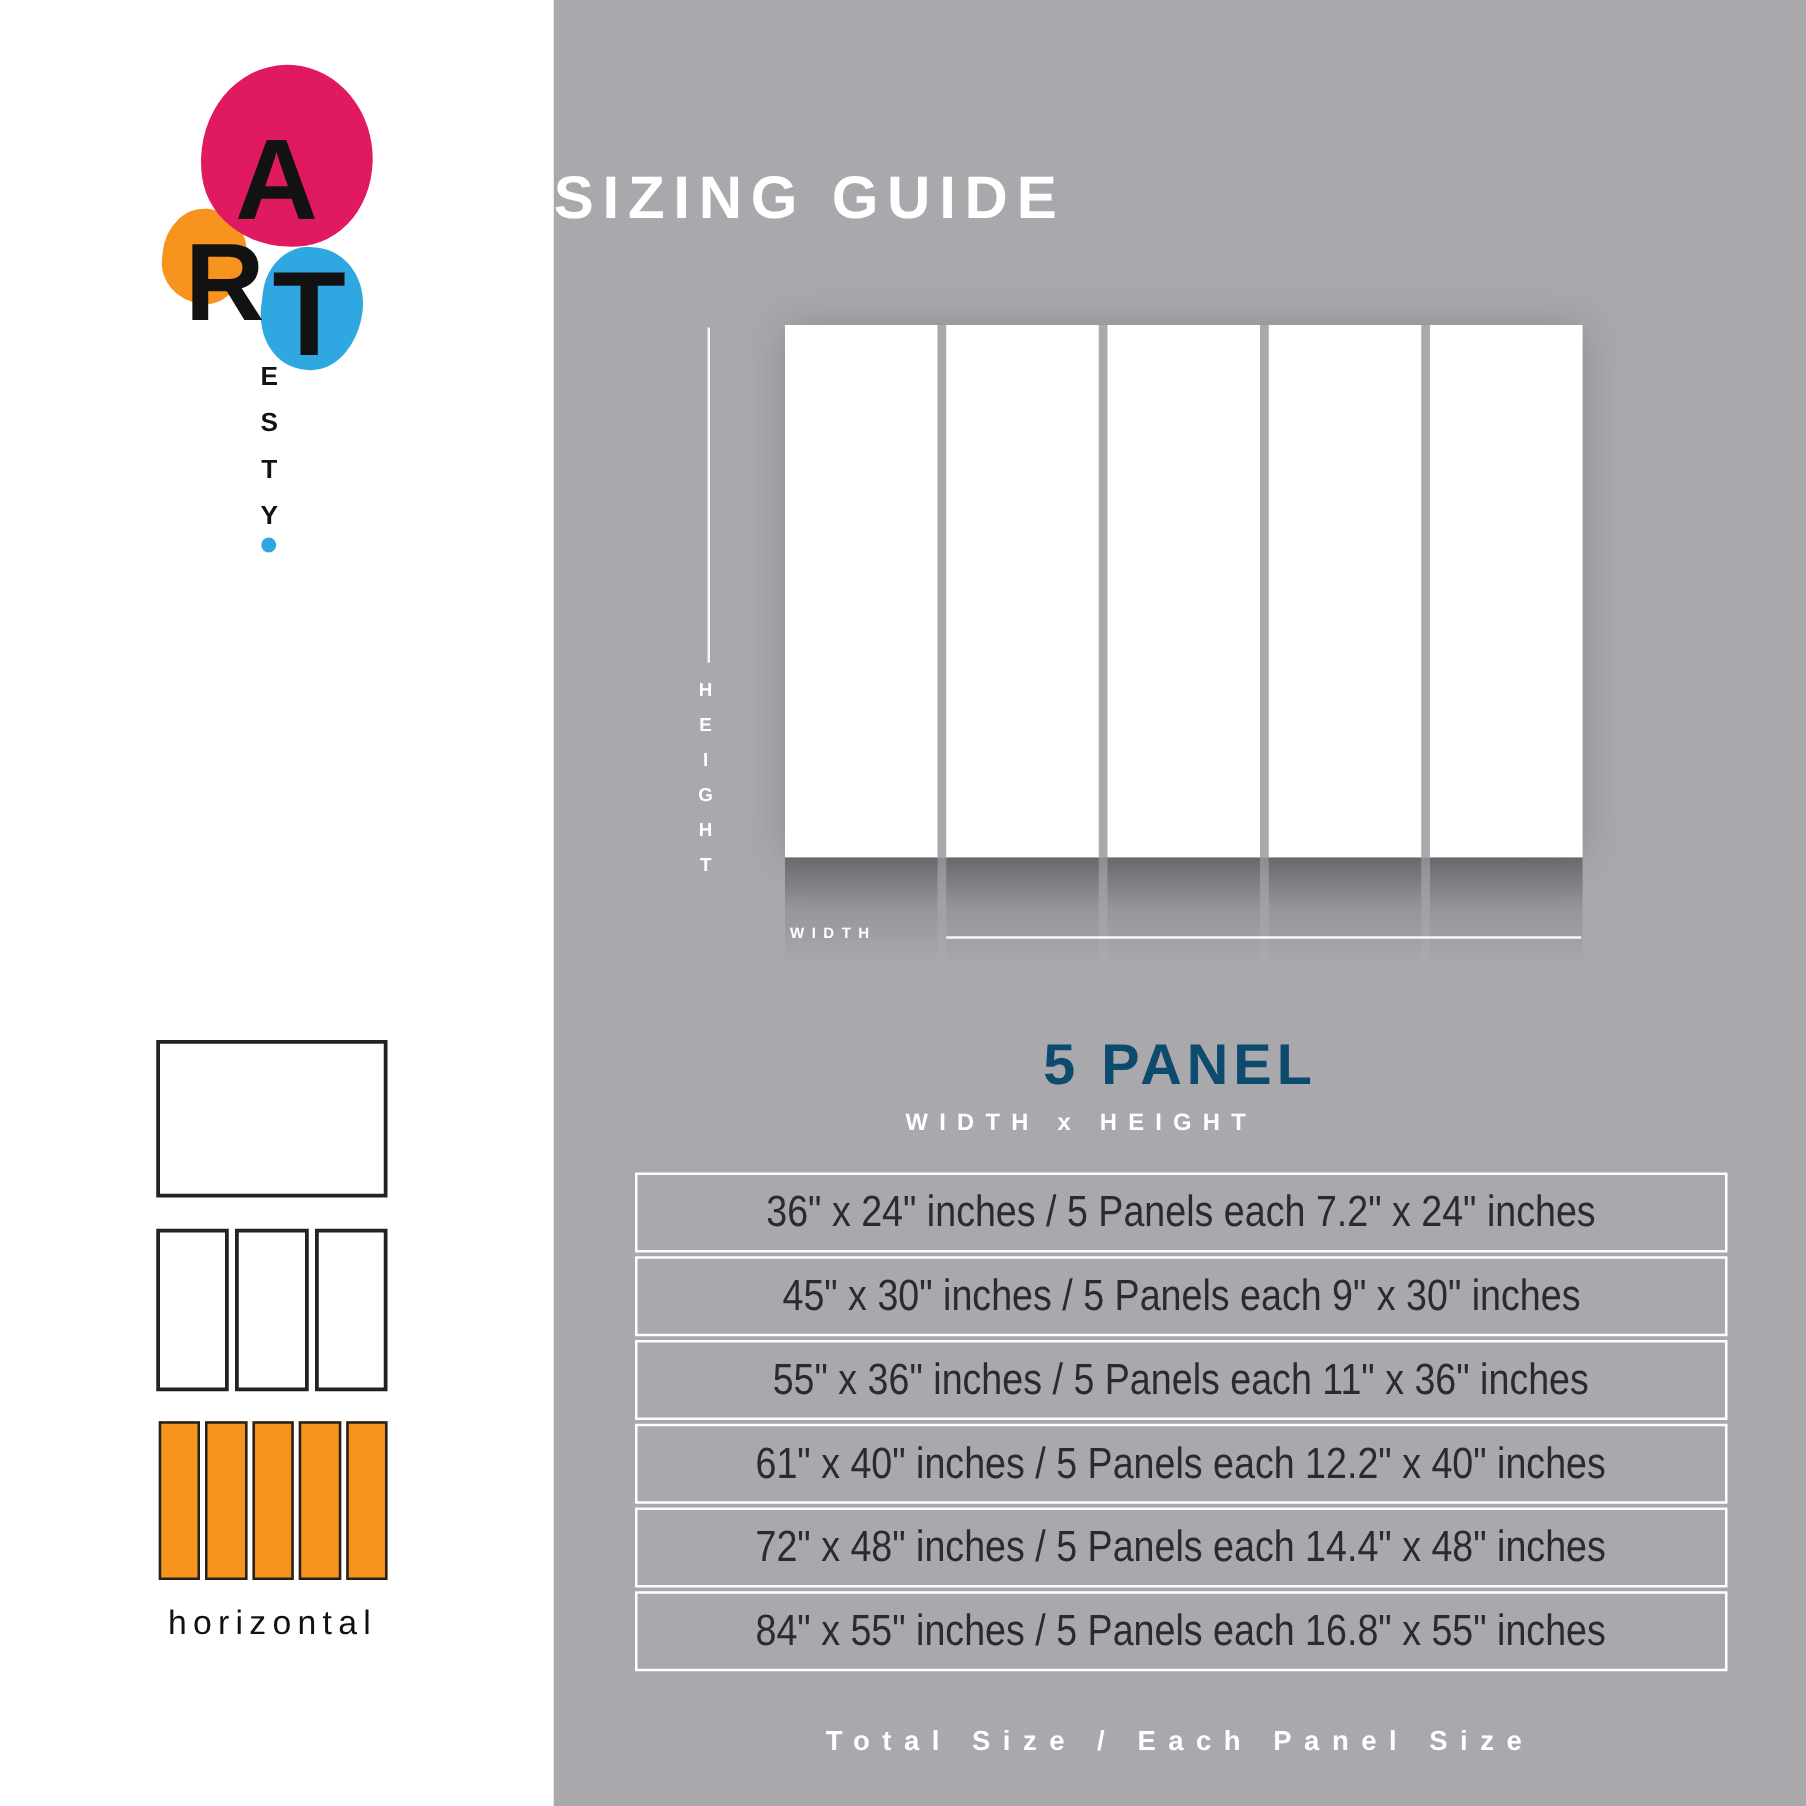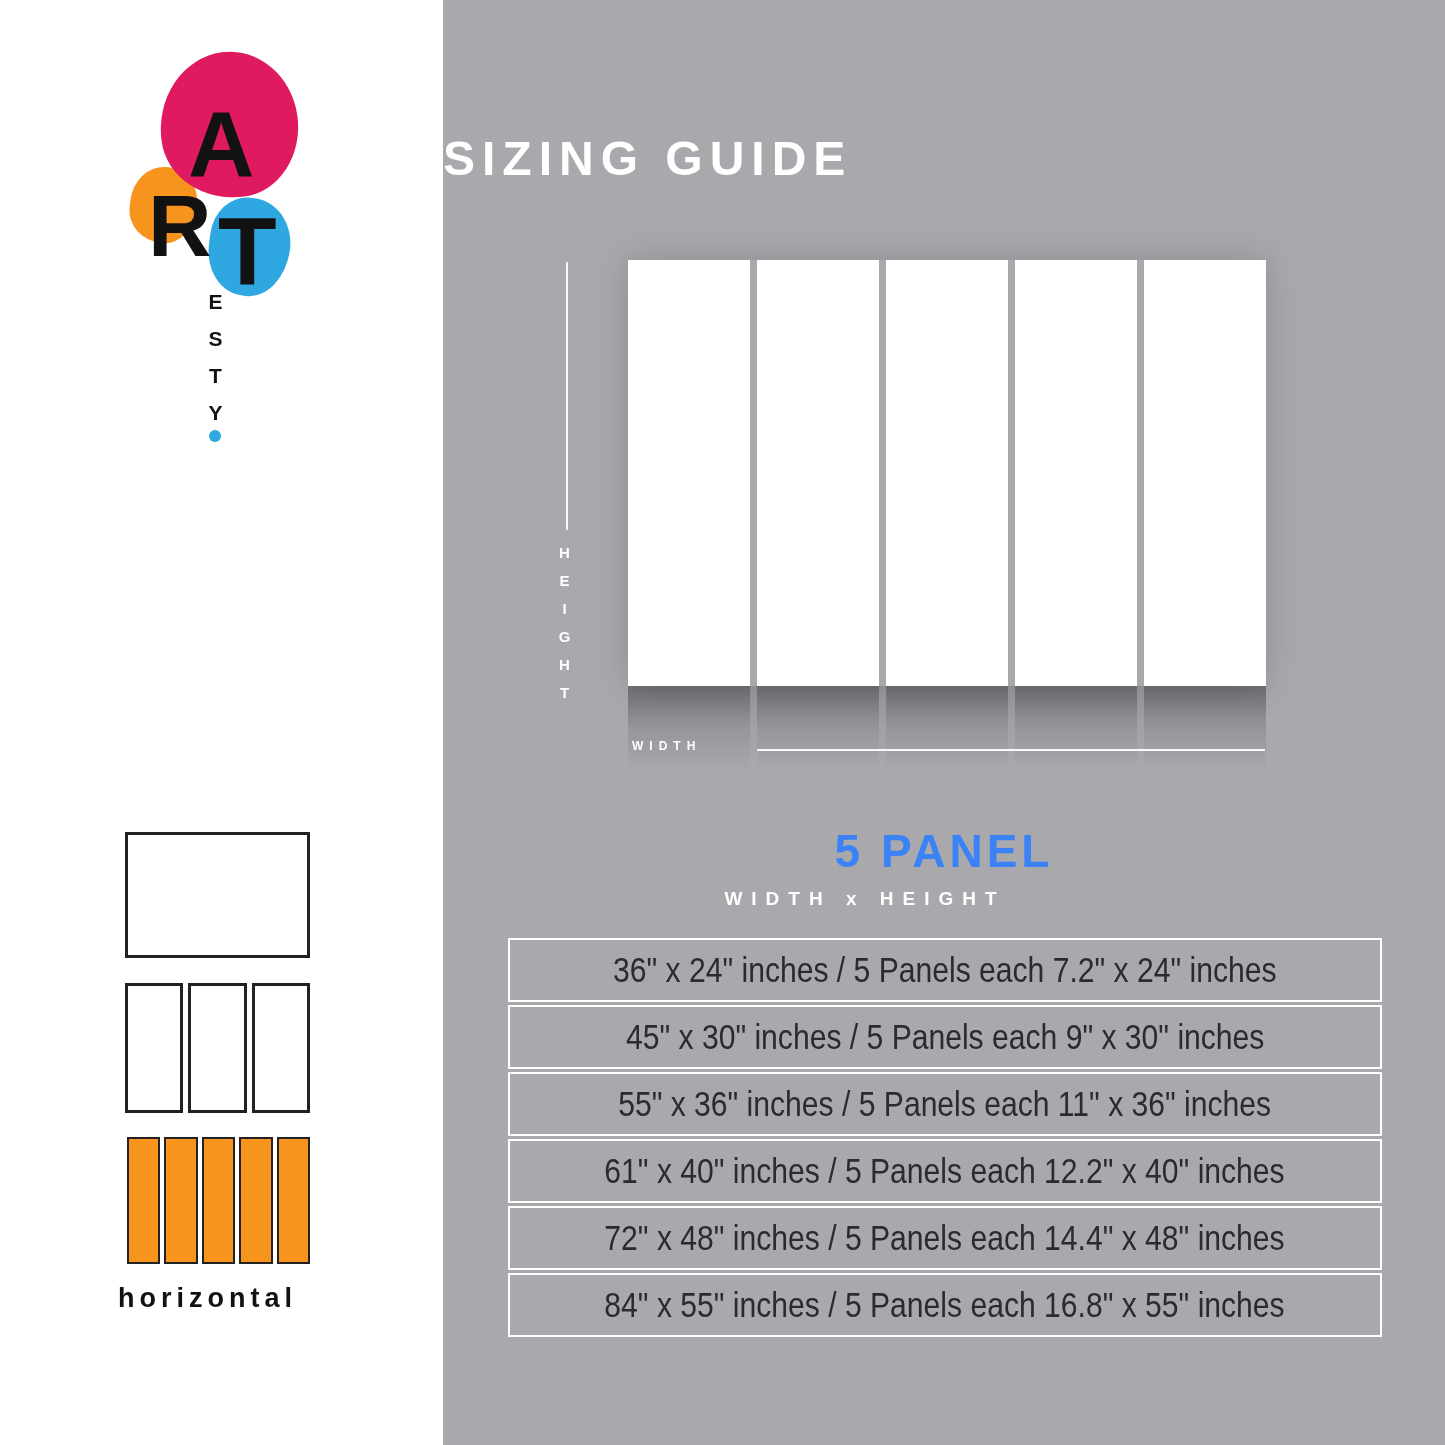--- a/index.html
+++ b/index.html
@@ -81,21 +81,21 @@
     color: #ffffff;
     font-size: 48px;
     font-weight: 700;
     letter-spacing: 7px;
   }
   .section-title {
     position: absolute;
     left: 443px; top: 824px;
     width: 1002px;
     text-align: center;
-    color: #3b82f6;
+    color: #0c4a6e;
     font-size: 46px;
     font-weight: 700;
     letter-spacing: 4px;
   }
   .section-subtitle {
     position: absolute;
     left: 443px; top: 888px;
     width: 844px;
     text-align: center;
     color: #ffffff;
@@ -223,24 +223,24 @@
     gap: 4px;
   }
   .legend-rects-five .orange-rect {
     flex: 1;
     border: 2px solid #222222;
   }
   .orientation-label {
     position: absolute;
     left: 118px; top: 1283px;
     width: 200px;
-    text-align: left;
+    text-align: center;
     color: #111111;
     font-size: 27px;
-    font-weight: 700;
+    font-weight: 400;
     letter-spacing: 5px;
   }
 </style>
 </head>
 <body>
 
 <div class="canvas">
 
   <div class="gray-panel" style="background: rgb(169, 169, 173);"></div>
 
@@ -293,20 +293,21 @@
       <span class="size-row-text">61" x 40" inches / 5 Panels each 12.2" x 40" inches</span>
     </div>
     <div class="size-row">
       <span class="size-row-text">72" x 48" inches / 5 Panels each 14.4" x 48" inches</span>
     </div>
     <div class="size-row">
       <span class="size-row-text">84" x 55" inches / 5 Panels each 16.8" x 55" inches</span>
     </div>
   </div>
 
+  <div class="footer-label">Total Size / Each Panel Size</div>
 
   <div>
     <div class="legend-rect-single"></div>
     <div class="legend-rects-three">
       <div class="outline-rect"></div>
       <div class="outline-rect"></div>
       <div class="outline-rect"></div>
     </div>
     <div class="legend-rects-five">
       <div class="orange-rect" style="background: rgb(247, 148, 30);"></div>

